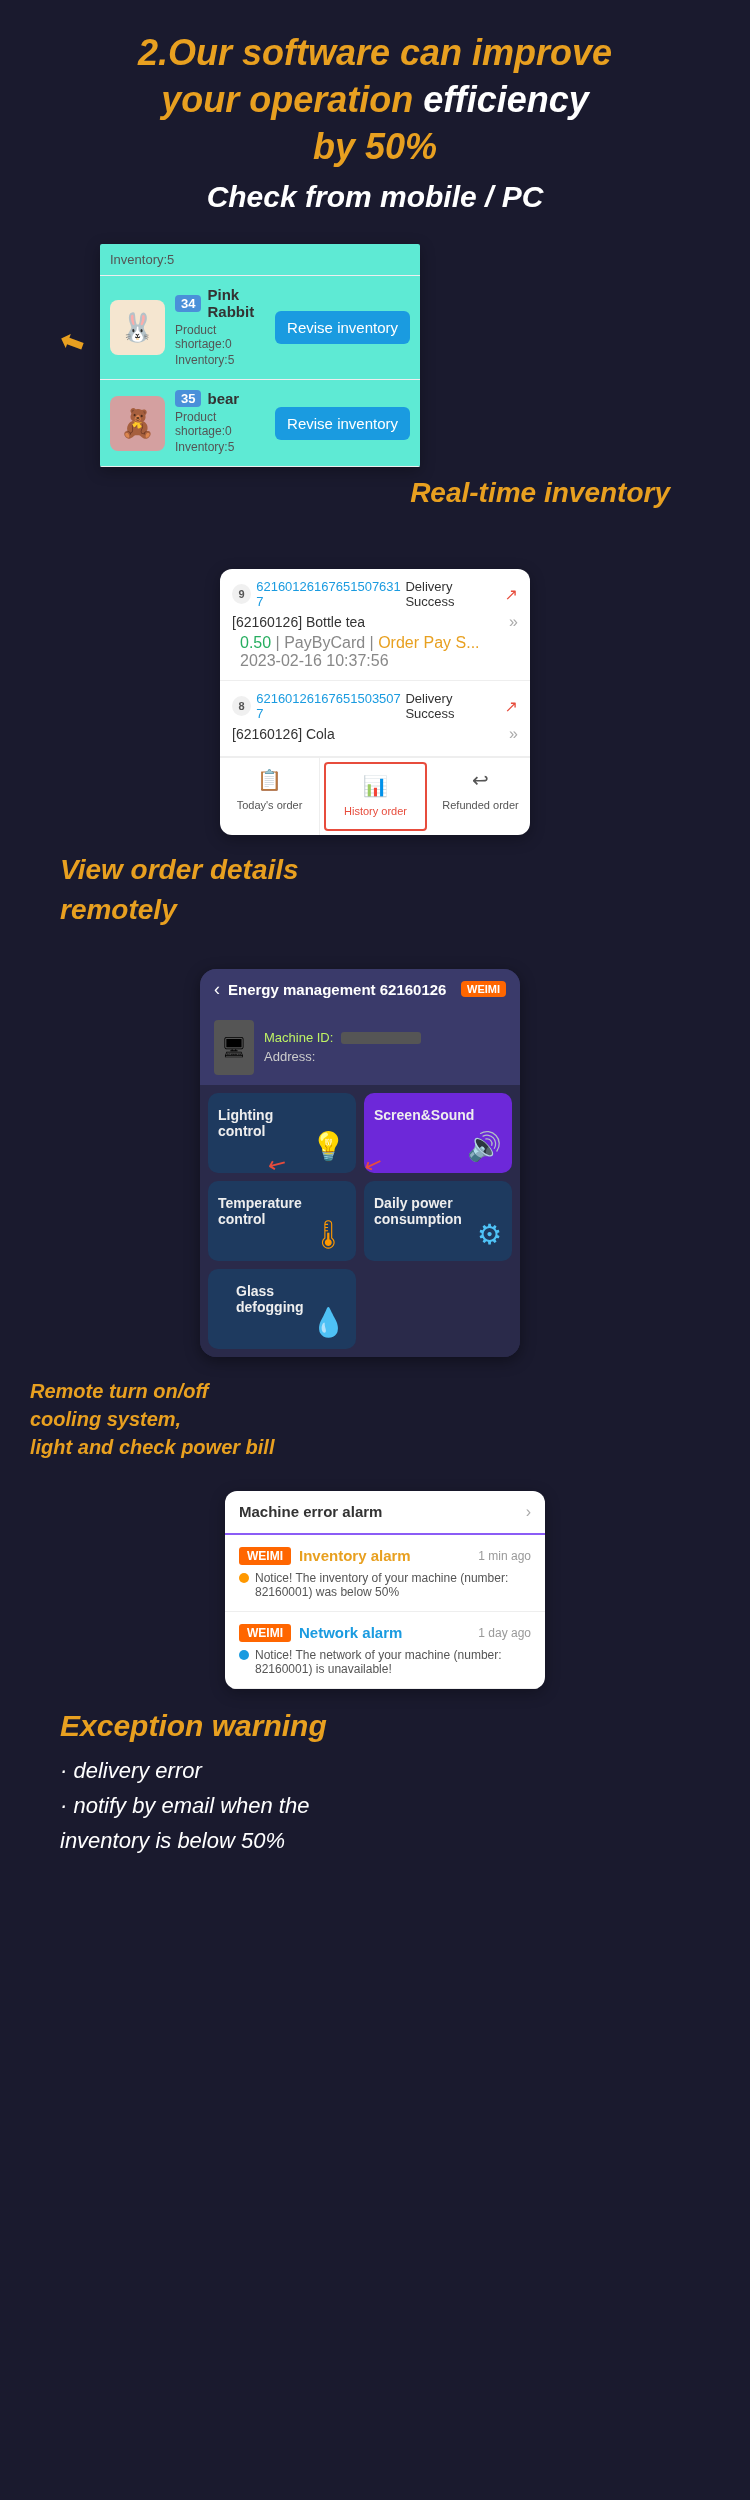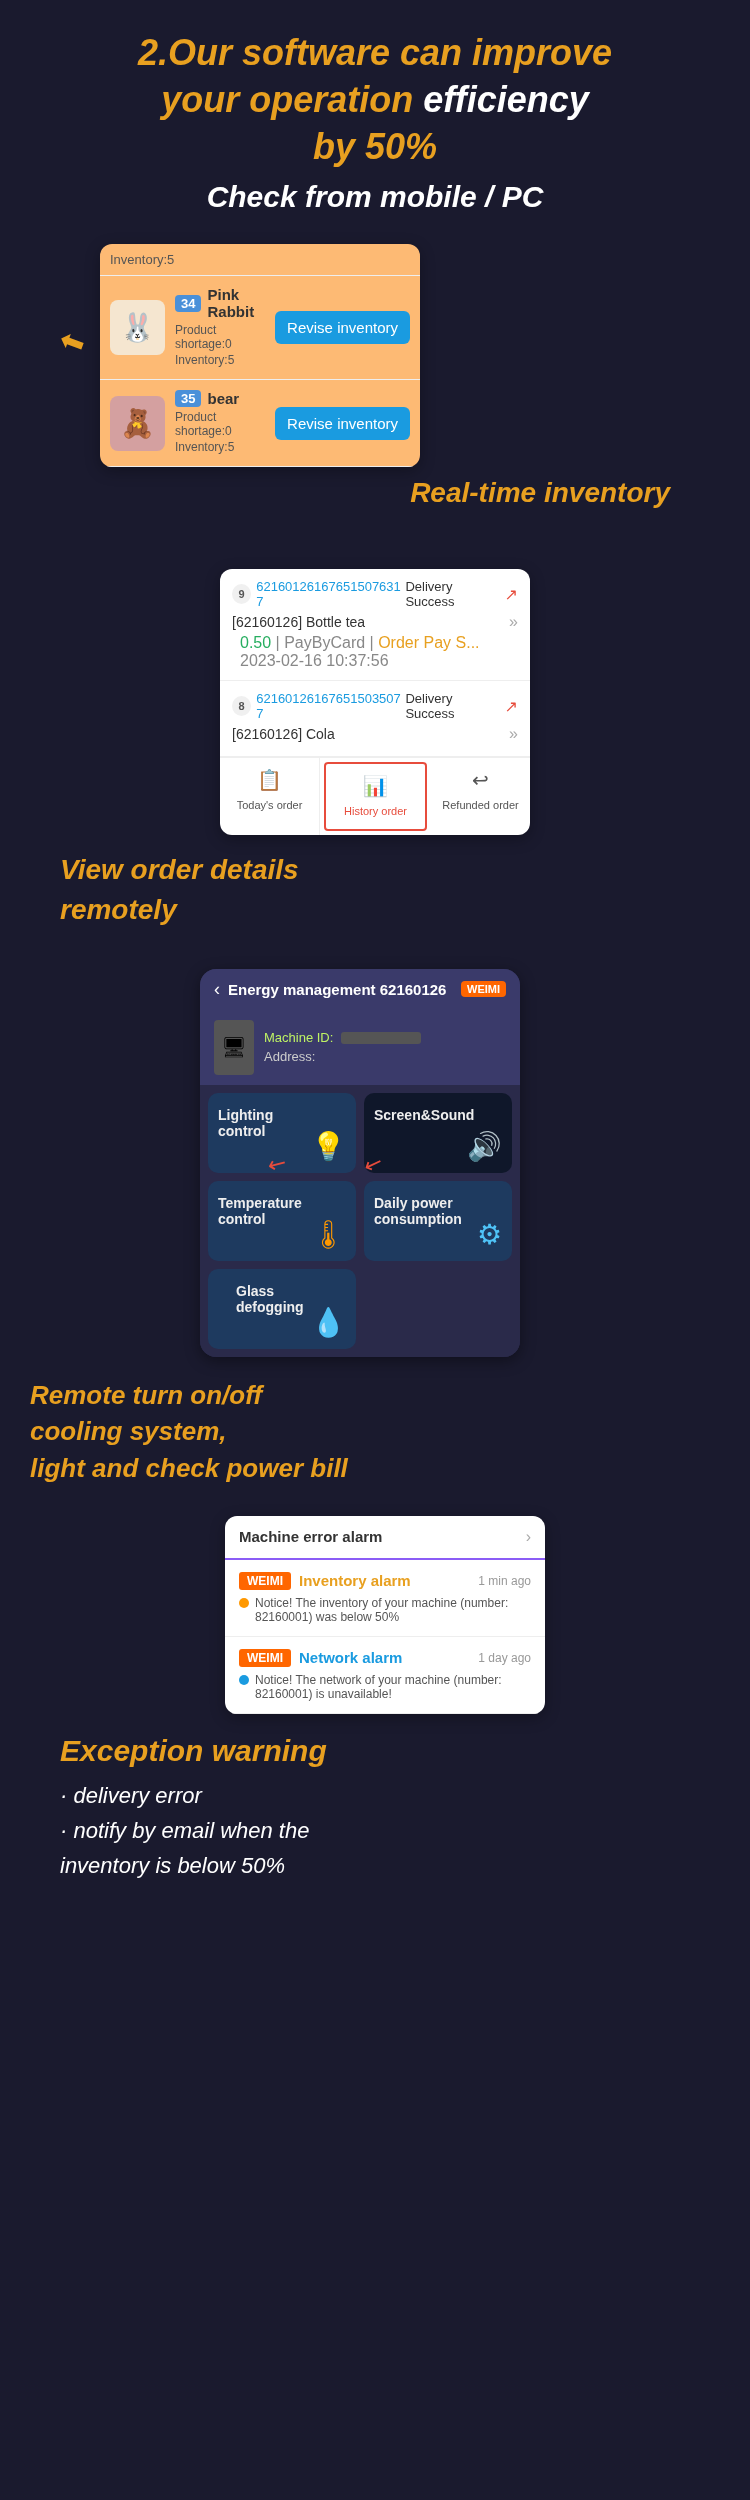--- a/index.html
+++ b/index.html
@@ -32,22 +32,22 @@
       color: #ffffff;
       margin-top: 5px;
     }
 
     
     .inventory-section {
       padding: 10px 40px 30px 40px;
       position: relative;
     }
     .inventory-card {
-      background: #fdba74;
-      border-radius: 12px;
+      background: #5eead4;
+      border-radius: 2px;
       overflow: hidden;
       max-width: 320px;
       margin-left: 60px;
       box-shadow: 0 4px 15px rgba(0,0,0,0.3);
     }
     .inventory-row {
       display: flex;
       align-items: center;
       padding: 10px;
       border-bottom: 1px solid #eee;
@@ -338,21 +338,21 @@
       background: #1e3a5f;
       border-radius: 10px;
       padding: 14px 10px;
       display: flex;
       flex-direction: column;
       justify-content: space-between;
       min-height: 80px;
       position: relative;
     }
     .energy-tile.lighting { background: #1e3a5f; }
-    .energy-tile.screen { background: #0f172a; }
+    .energy-tile.screen { background: #6d28d9; }
     .energy-tile.temperature { background: #1e3a5f; }
     .energy-tile.daily { background: #1e3a5f; }
     .energy-tile.glass {
       background: #1e3a5f;
       grid-column: 1;
       padding-left: 28px;
     }
     .tile-label {
       font-size: 14px;
       color: #eee;
@@ -365,21 +365,21 @@
       font-size: 28px;
       color: #4fc3f7;
     }
     .tile-icon.green { color: #4caf50; }
     .tile-icon.orange { color: #ff9800; }
 
     .energy-label-section {
       padding: 20px 20px 10px 20px;
     }
     .energy-label-section .label-text {
-      font-size: 26px;
+      font-size: 20px;
       font-style: italic;
       font-weight: bold;
       color: #e8a020;
       line-height: 1.4;
     }
 
     
     .alarm-section {
       padding: 10px 20px 10px 40px;
     }

